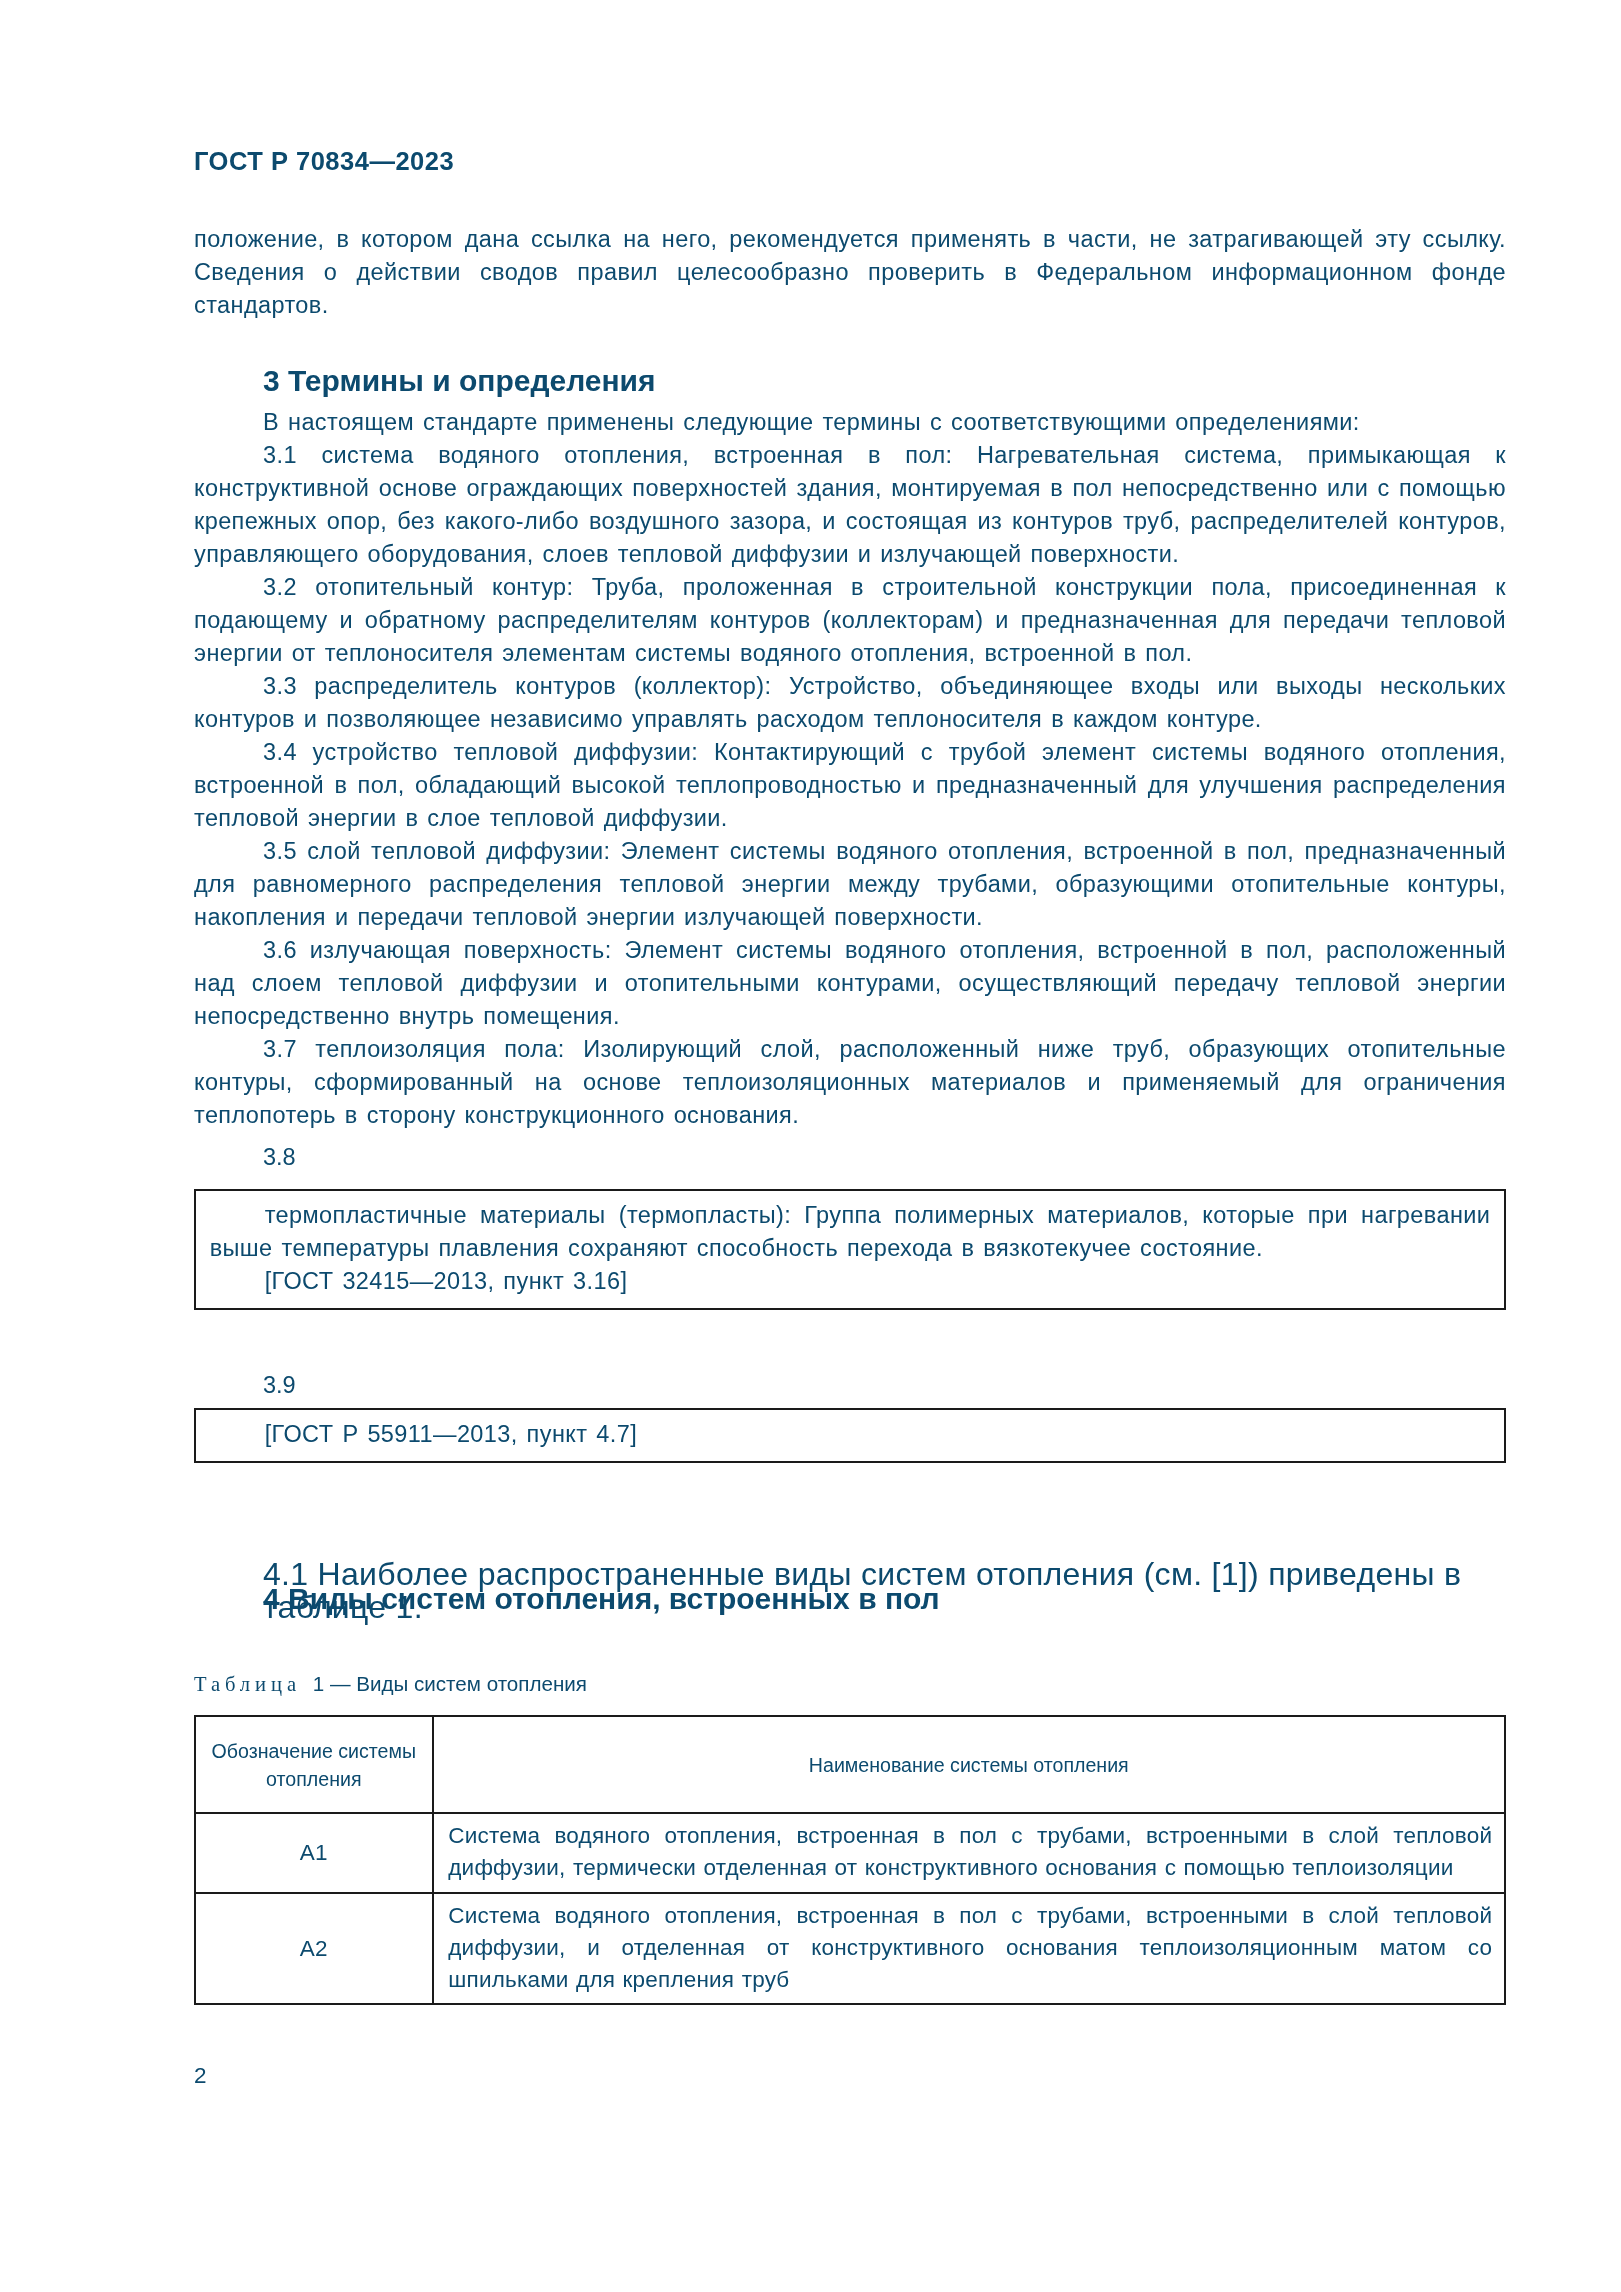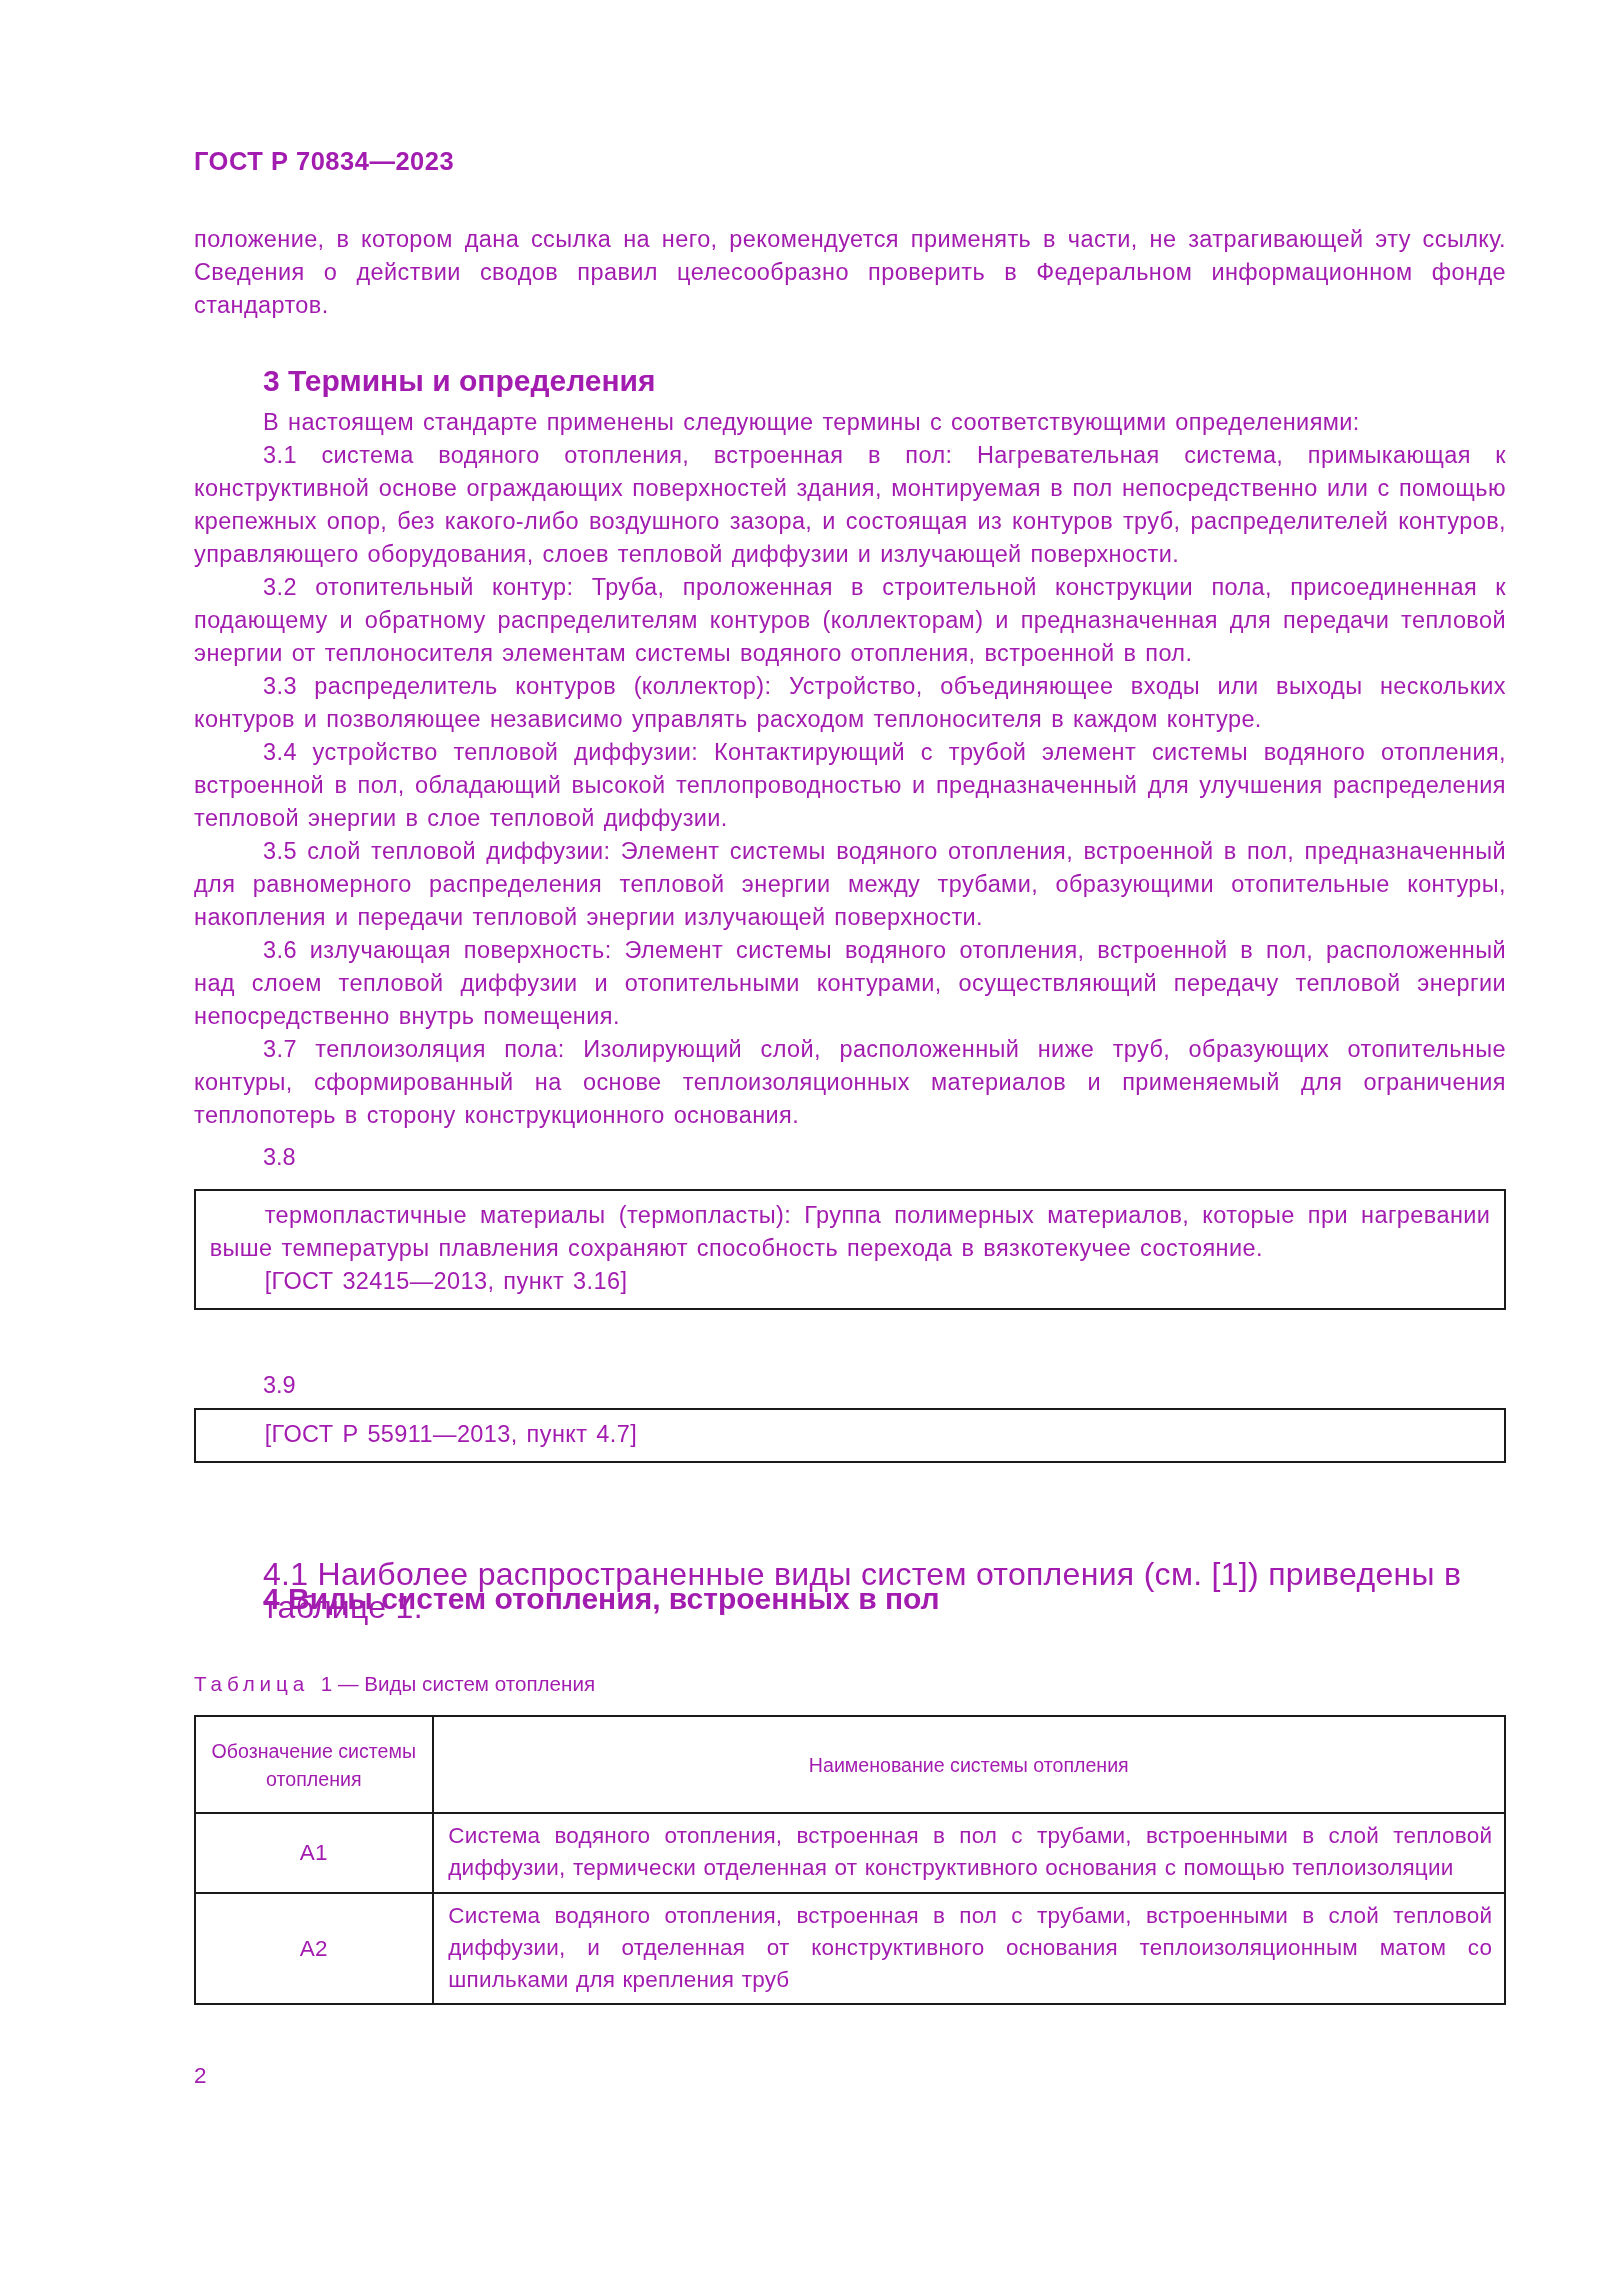--- a/index.html
+++ b/index.html
@@ -1,21 +1,21 @@
 <!DOCTYPE html>
 <html lang="ru"><head>
 <meta charset="utf-8">
 <style>
   html,body{margin:0;padding:0;background:#e8e8e8;}
   .page{
     position:relative;
     width:1621px;height:2293px;
     background:#ffffff;
     font-family:"Liberation Sans", sans-serif;
-    color:#a21caf;
+    color:#0c4a6e;
     overflow:hidden;
   }
   .abs{position:absolute;left:194px;width:1312px;}
   .doc-header{
     top:147px;
     font-size:25.5px;font-weight:bold;letter-spacing:0.5px;
   }
   .intro{
     top:223px;
     font-size:23.5px;line-height:33px;letter-spacing:0.4px;word-spacing:2px;
@@ -39,21 +39,21 @@
     border:2px solid #1a1a1a;border-top-width:2.9px;border-bottom-width:2.9px;
     padding:7.8px 13.7px 9.8px 13.7px;
     font-size:23.5px;line-height:33px;letter-spacing:0.4px;word-spacing:2px;
   }
   .box1{top:1189px;}
   .box2{top:1408px;}
   .term-box p{margin:0;text-indent:55px;text-align:justify;}
   .term-box p.src{text-align:left;}
   .p41{top:1558px;font-size:32px;line-height:33px;letter-spacing:0.3px;padding-left:69px;}
   .tbl-caption{top:1669px;font-size:20.6px;line-height:29px;}
-  .cap-word{letter-spacing:4.9px;margin-right:11.8px;}
+  .cap-word{letter-spacing:4.9px;margin-right:11.8px;font-family:Liberation Serif, serif;}
   .tbl-wrap{top:1715px;}
   table.gost{
     width:1312px;border-collapse:collapse;table-layout:fixed;
     border:2px solid #1a1a1a;border-bottom-width:2.9px;
   }
   table.gost th{
     border:2px solid #1a1a1a;
     border-bottom:2.9px double #1a1a1a;
     font-weight:normal;
     font-size:19.6px;line-height:28px;

